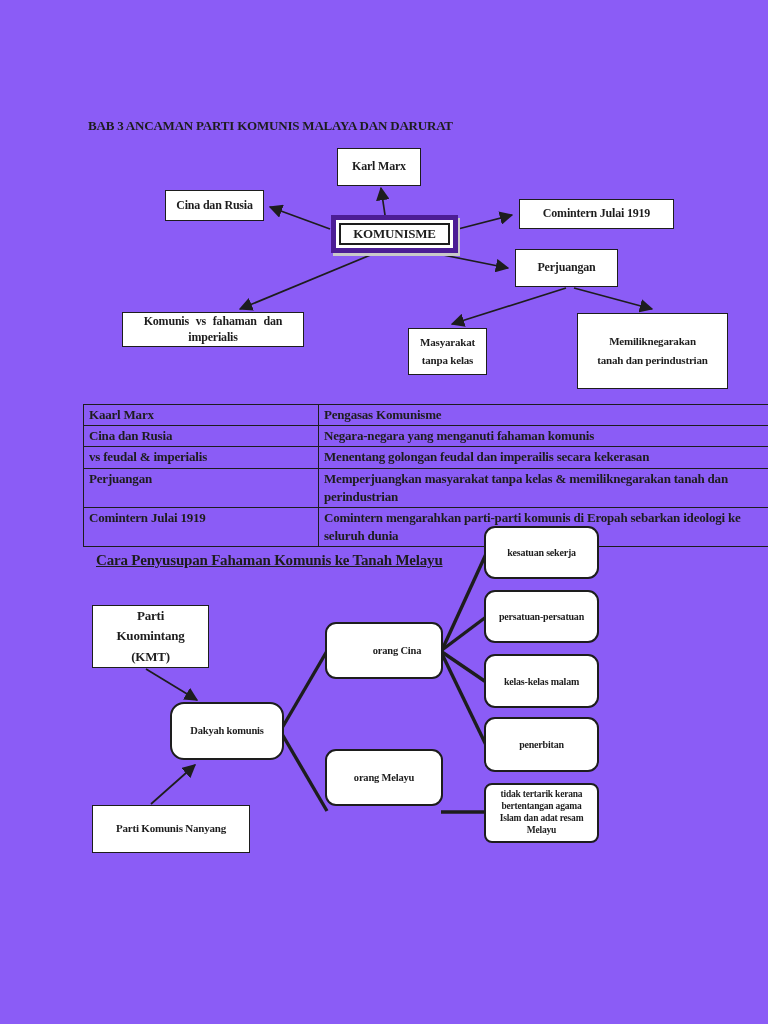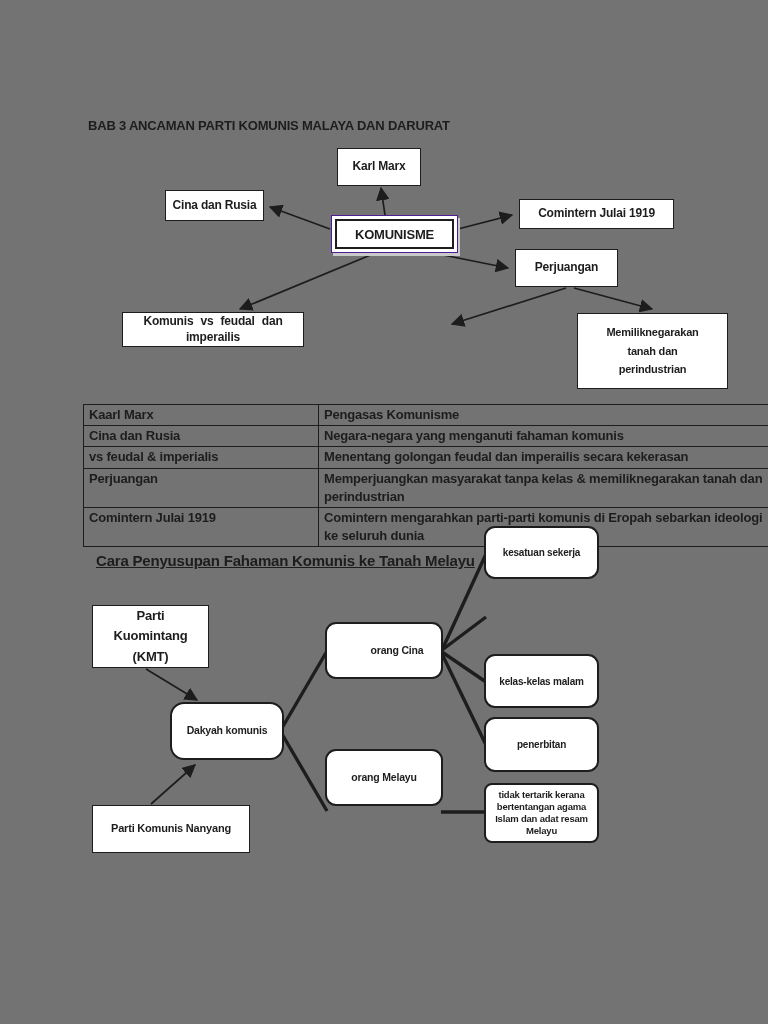--- a/index.html
+++ b/index.html
@@ -1,33 +1,33 @@
 <!DOCTYPE html>
 <html><head>
 <meta charset="utf-8">
 <style>
   html,body{margin:0;padding:0;background:#ffffff;}
   .canvas{
-    position:relative;width:768px;height:1024px;background:#737373;
-    font-family:Liberation Sans, sans-serif;color:#1d1d1d;font-weight:700;
+    position:relative;width:768px;height:1024px;background:#8b5cf6;
+    font-family:Liberation Serif, serif;color:#1d1d1d;font-weight:700;
     letter-spacing:-0.2px;overflow:hidden;
   }
   .abs{position:absolute;box-sizing:border-box;}
   .ttl{font-size:13px;white-space:nowrap;}
   .bx{
     position:absolute;box-sizing:border-box;background:#fff;
     border:1.6px solid #1d1d1d;display:flex;align-items:center;justify-content:center;
     text-align:center;line-height:1.3;
   }
   .rd{border-width:2.8px;border-radius:11px;}
   .f12{font-size:12px;}
   .f11{font-size:11px;}
   .f10{font-size:10px;}
   .komu-outer{
-    position:absolute;box-sizing:border-box;border:1px solid #4c1d95;background:#fff;
+    position:absolute;box-sizing:border-box;border:5px solid #4c1d95;background:#fff;
     box-shadow:2px 3px 0 #c9c9c9;
   }
   .komu-inner{
     position:absolute;left:3px;top:3px;right:3px;bottom:3px;border:2px solid #1d1d1d;
     display:flex;align-items:center;justify-content:center;font-size:13px;
   }
   .hd2{font-size:15px;text-decoration:underline;white-space:nowrap;}
   table.deftable{
     border-collapse:collapse;table-layout:fixed;width:690px;
     font-size:13px;line-height:1.4;
@@ -77,22 +77,23 @@
   <div class="bx f12" style="left:165px;top:190px;width:99px;height:31px;">Cina dan Rusia</div>
 
   <div class="komu-outer" style="left:331px;top:215px;width:127px;height:38px;">
     <div class="komu-inner">KOMUNISME</div>
   </div>
 
   <div class="bx f12" style="left:519px;top:199px;width:155px;height:30px;">Comintern Julai 1919</div>
 
   <div class="bx f12" style="left:515px;top:249px;width:103px;height:38px;">Perjuangan</div>
 
-  <div class="bx f12" style="left:122px;top:312px;width:182px;height:35px;word-spacing:4px;">Komunis vs feudal dan imperailis</div>
+  <div class="bx f12" style="left:122px;top:312px;width:182px;height:35px;word-spacing:4px;">Komunis vs fahaman dan imperialis</div>
 
+  <div class="bx f11" style="left:408px;top:328px;width:79px;height:47px;padding:2px 6px;line-height:1.6;">Masyarakat tanpa kelas</div>
 
   <div class="bx f11" style="left:577px;top:313px;width:151px;height:76px;padding:8px 18px;line-height:1.7;text-align:center;">Memiliknegarakan tanah dan perindustrian</div>
 
   <div class="abs" style="left:83px;top:404px;">
     <table class="deftable">
       <tbody>
           <tr>
         <td class="c1">Kaarl Marx</td>
         <td>Pengasas Komunisme</td>
       </tr>
@@ -123,20 +124,21 @@
   <div class="bx" style="left:92px;top:805px;width:158px;height:48px;font-size:11px;line-height:1.55;padding:0 18px;">Parti Komunis Nanyang</div>
 
   <div class="bx rd" style="left:170px;top:702px;width:114px;height:58px;font-size:10.5px;border-radius:14px;">Dakyah komunis</div>
 
   <div class="bx rd" style="left:325px;top:622px;width:118px;height:57px;font-size:10.5px;padding-left:26px;">orang Cina</div>
 
   <div class="bx rd" style="left:325px;top:749px;width:118px;height:57px;font-size:10.5px;">orang Melayu</div>
 
   <div class="bx rd f10" style="left:484px;top:526px;width:115px;height:53px;">kesatuan sekerja</div>
 
+  <div class="bx rd f10" style="left:484px;top:590px;width:115px;height:53px;">persatuan-persatuan</div>
 
   <div class="bx rd f10" style="left:484px;top:654px;width:115px;height:54px;">kelas-kelas malam</div>
 
   <div class="bx rd" style="left:484px;top:783px;width:115px;height:60px;font-size:9.5px;border-width:2.5px;border-radius:8px;padding:2px 4px;line-height:1.25;">tidak tertarik kerana bertentangan agama Islam dan adat resam Melayu</div>
 
   <div class="bx rd f10" style="left:484px;top:717px;width:115px;height:55px;">penerbitan</div>
 
 </div>
 
 </body></html>

